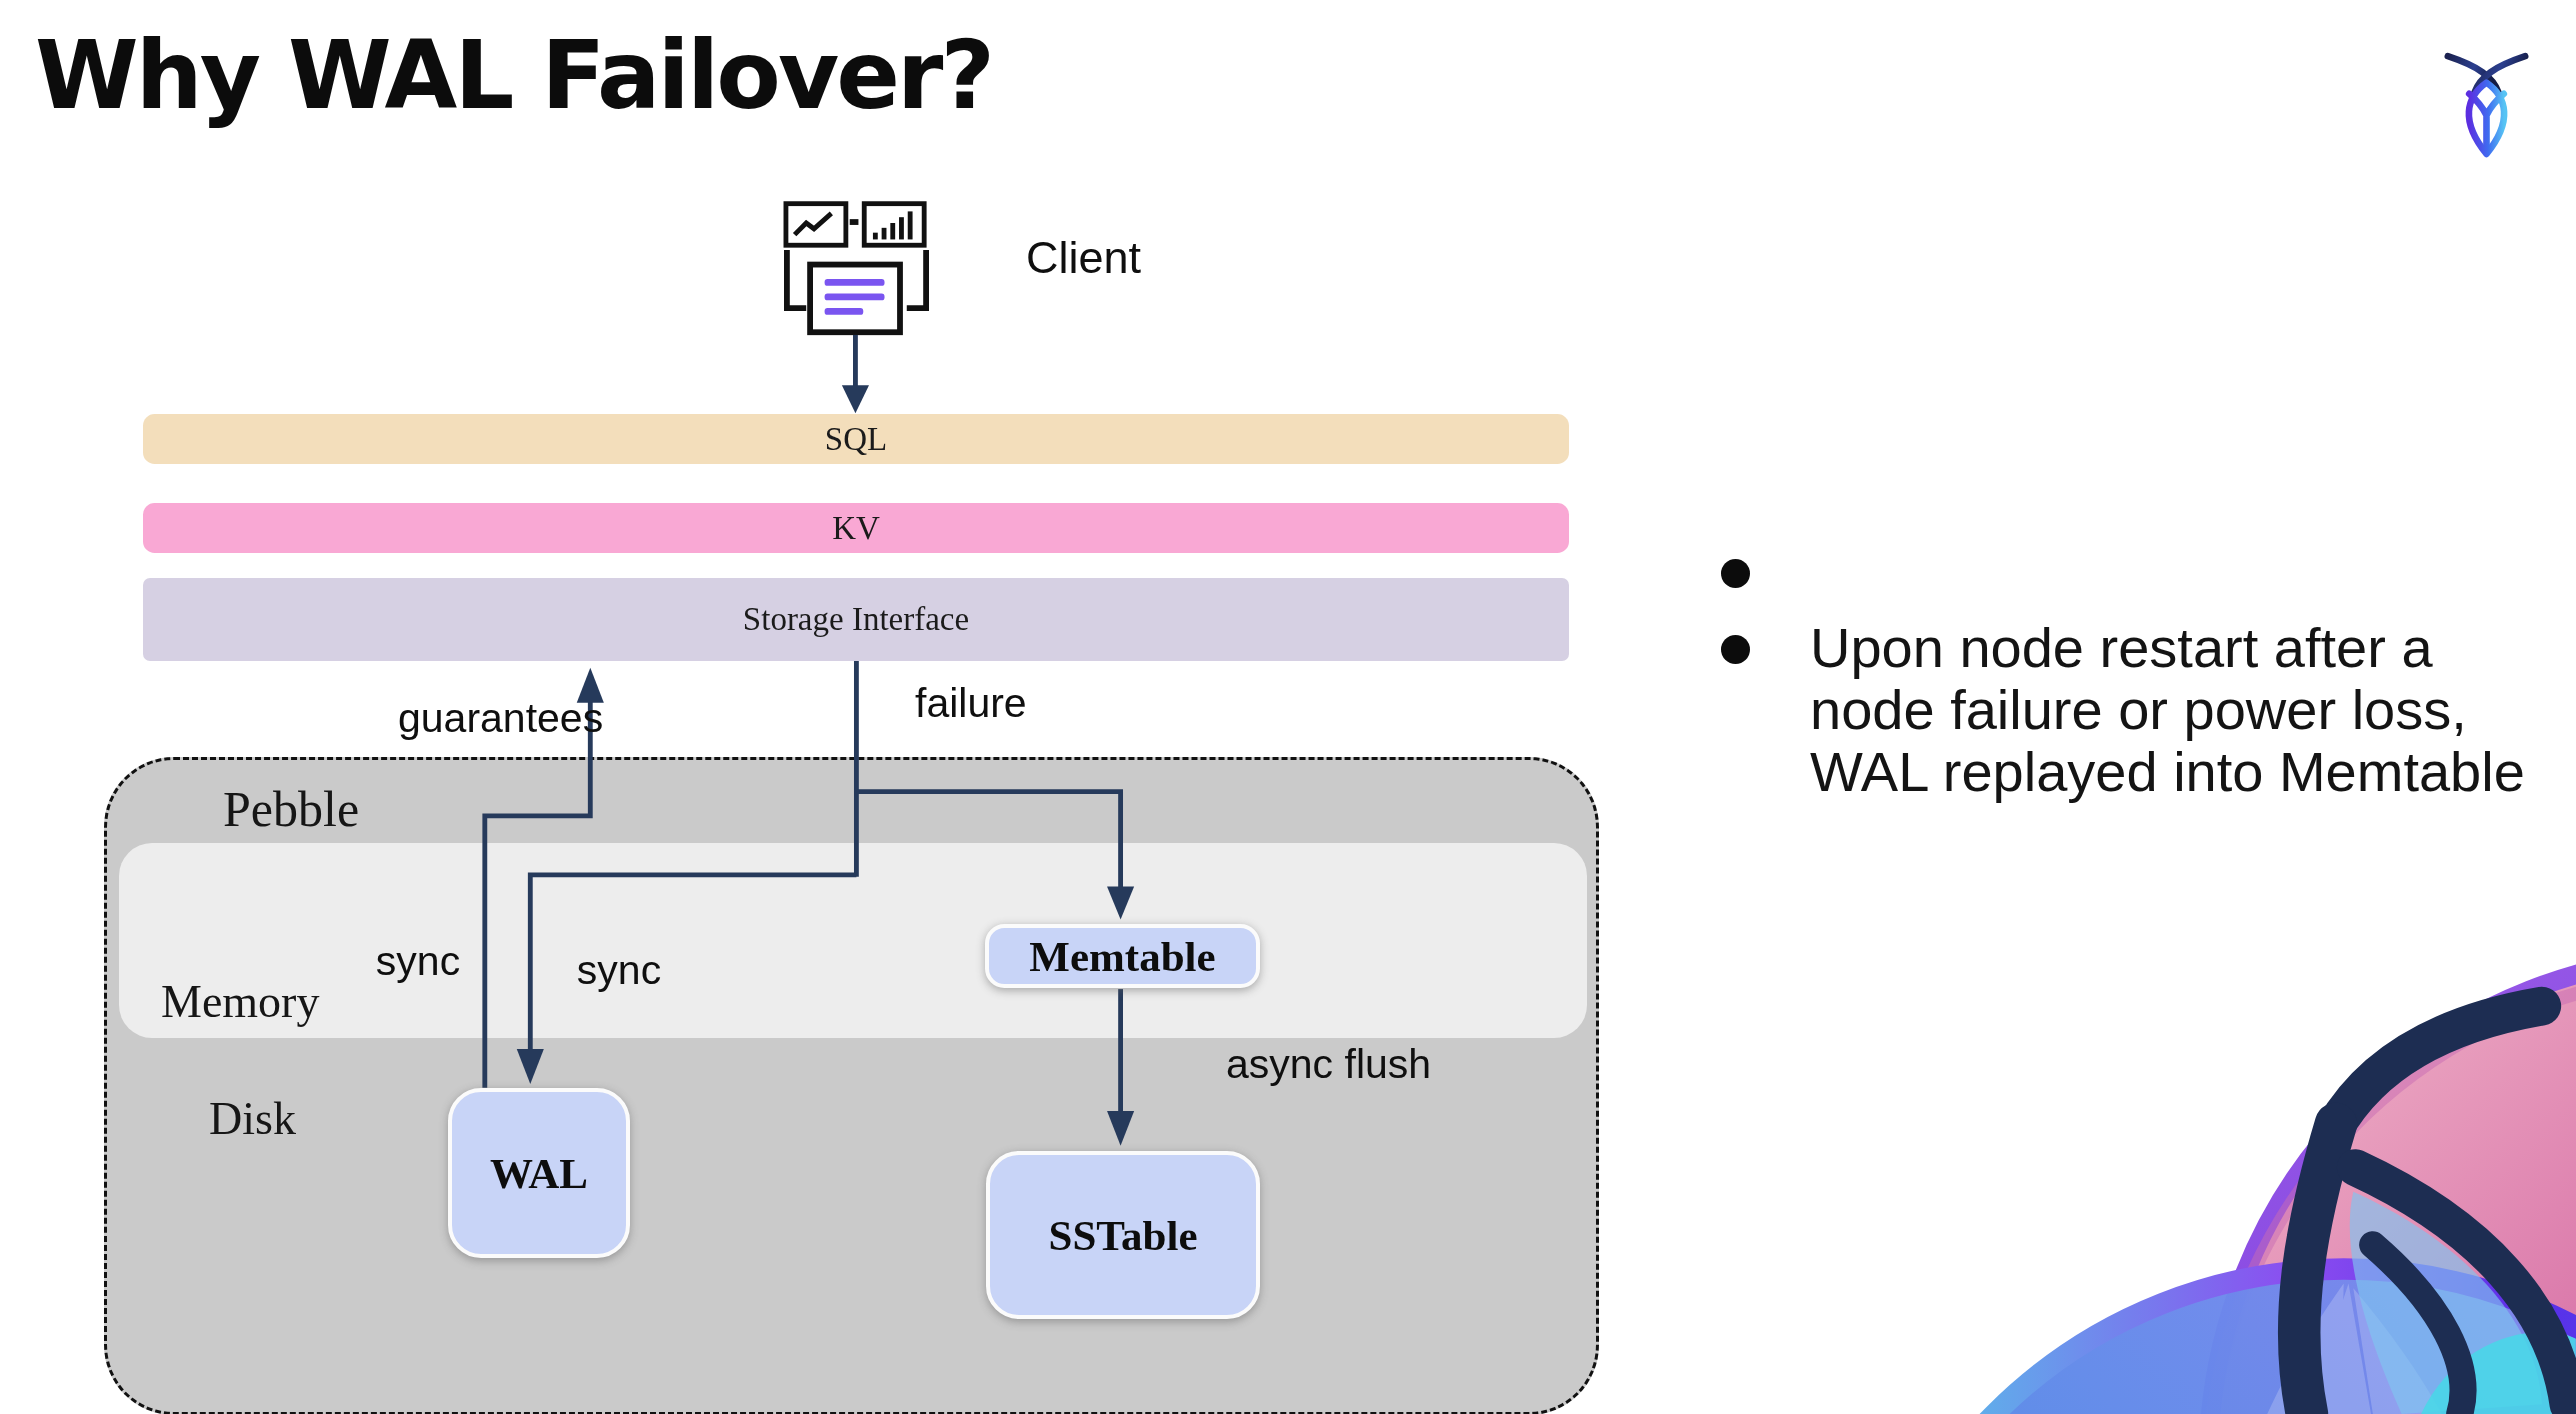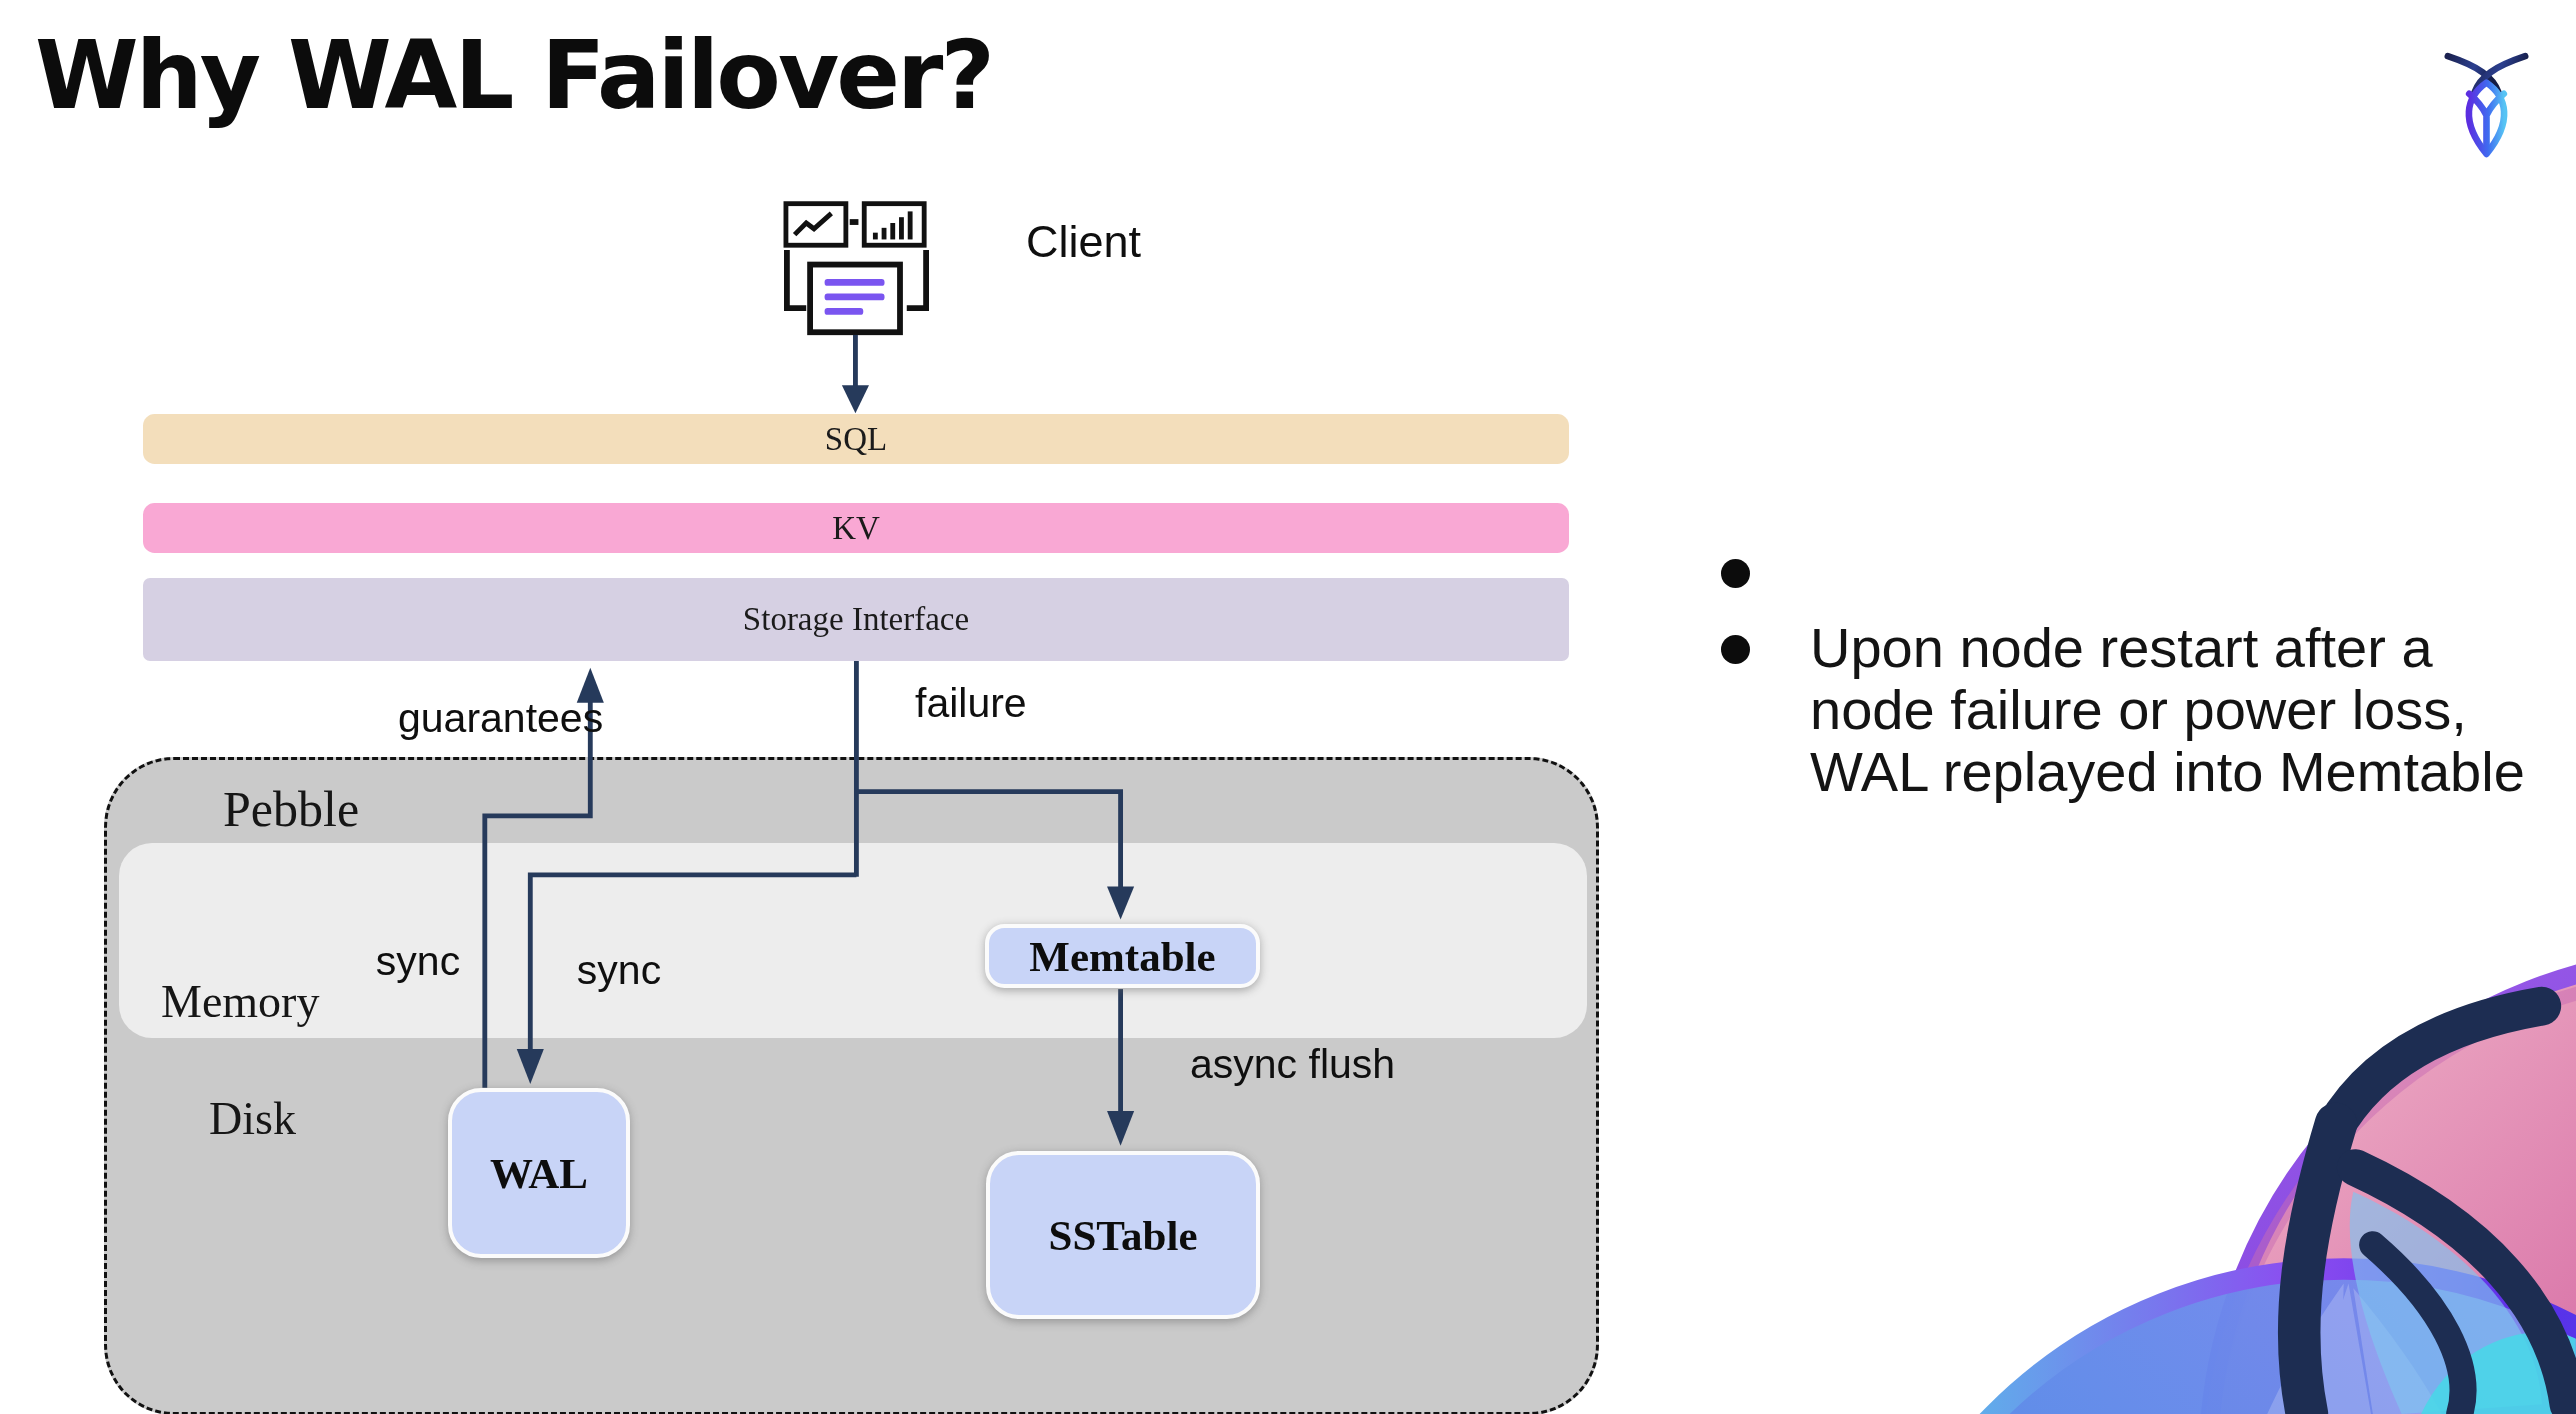--- a/index.html
+++ b/index.html
@@ -46,22 +46,22 @@
   }
   #node-wal{left:448px;top:1088px;width:182px;height:170px;font-size:43px;}
   #node-memtable{left:985px;top:924px;width:275px;height:64px;font-size:43px;border-radius:19.4px;}
   #node-sstable{left:986px;top:1151px;width:274px;height:168px;font-size:43px;}
   
   .edge-label{font-size:41px;color:#0f0f0f;white-space:nowrap;}
   #lbl-committed{left:398px;top:695px;width:194px;text-align:center;}
   #lbl-commit{left:915px;top:680px;}
   #lbl-sync1{left:360px;top:938px;width:116px;text-align:center;}
   #lbl-sync2{left:561px;top:947px;width:116px;text-align:center;}
-  #lbl-async{left:1190px;top:1041px;}
-  #lbl-client{left:1026px;top:216px;font-size:45px;}
+  #lbl-async{left:1226px;top:1041px;}
+  #lbl-client{left:1026px;top:232px;font-size:45px;}
   
   #bullets{left:1684px;top:542px;width:852px;}
   .bullet-item{display:flex;align-items:flex-start;margin-bottom:29px;}
   .bullet-dot{
     flex:0 0 auto;width:29px;height:29px;border-radius:50%;
     background:#0c0c0c;margin:17.4px 60px 0 37px;
   }
   .bullet-text{
     font-size:56px;line-height:62px;color:#141414;width:745px;
   }

